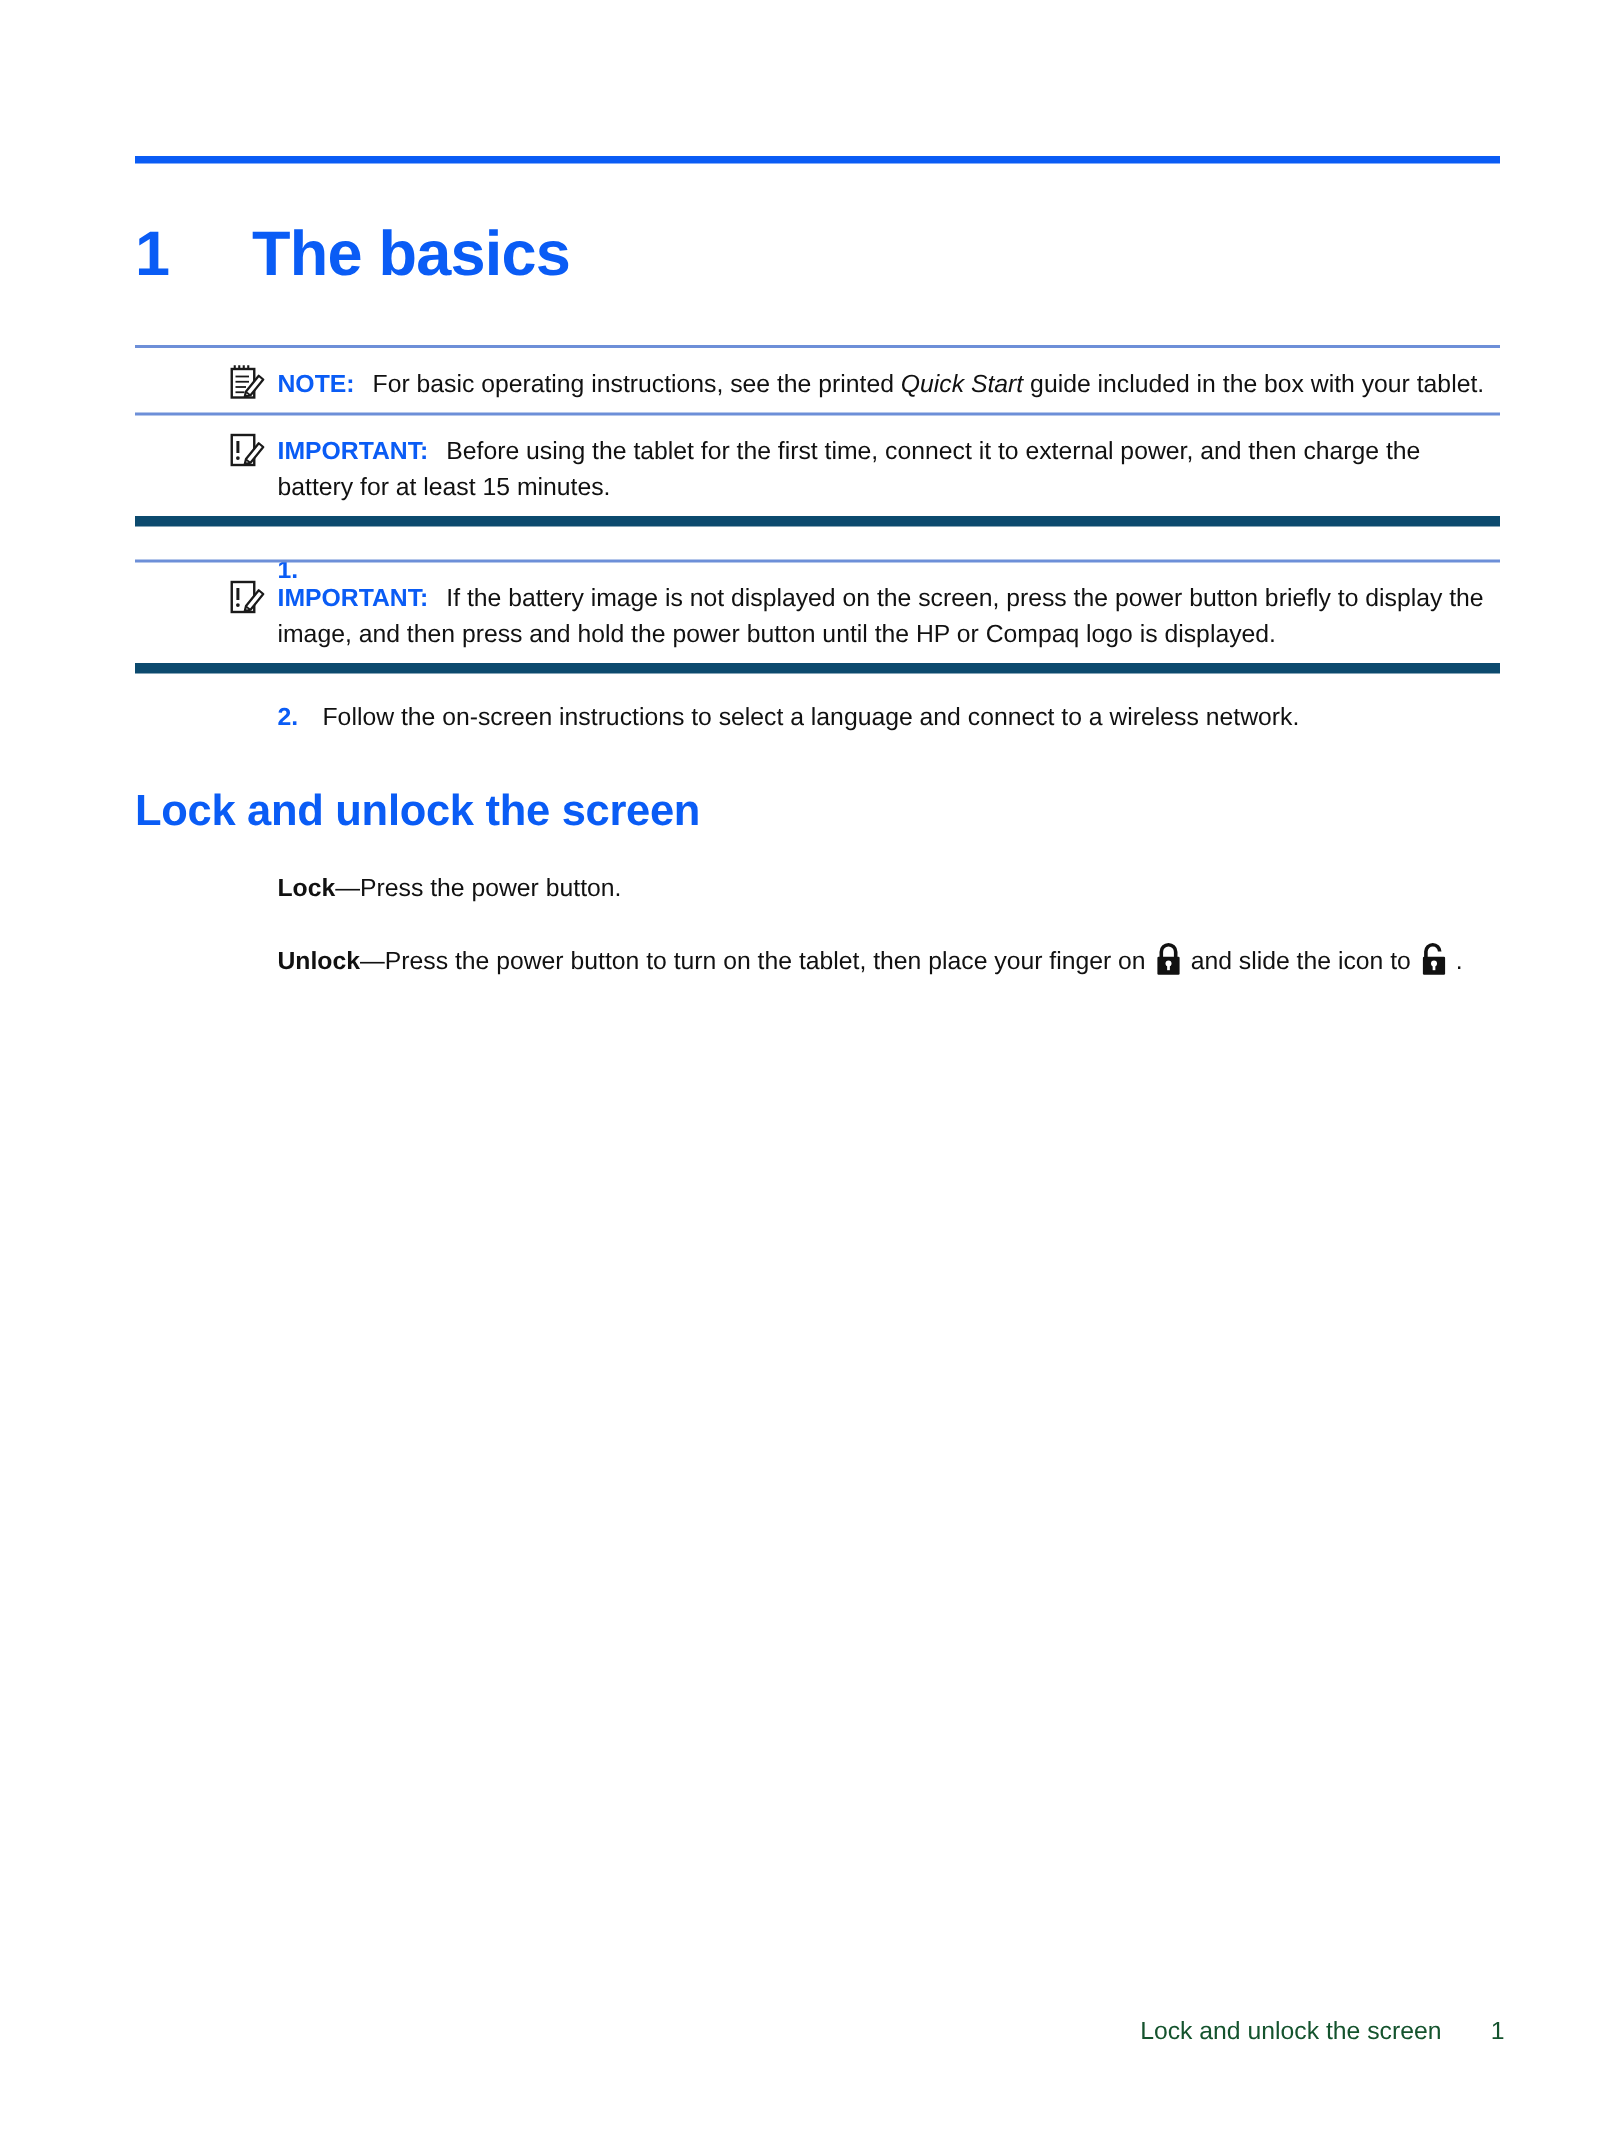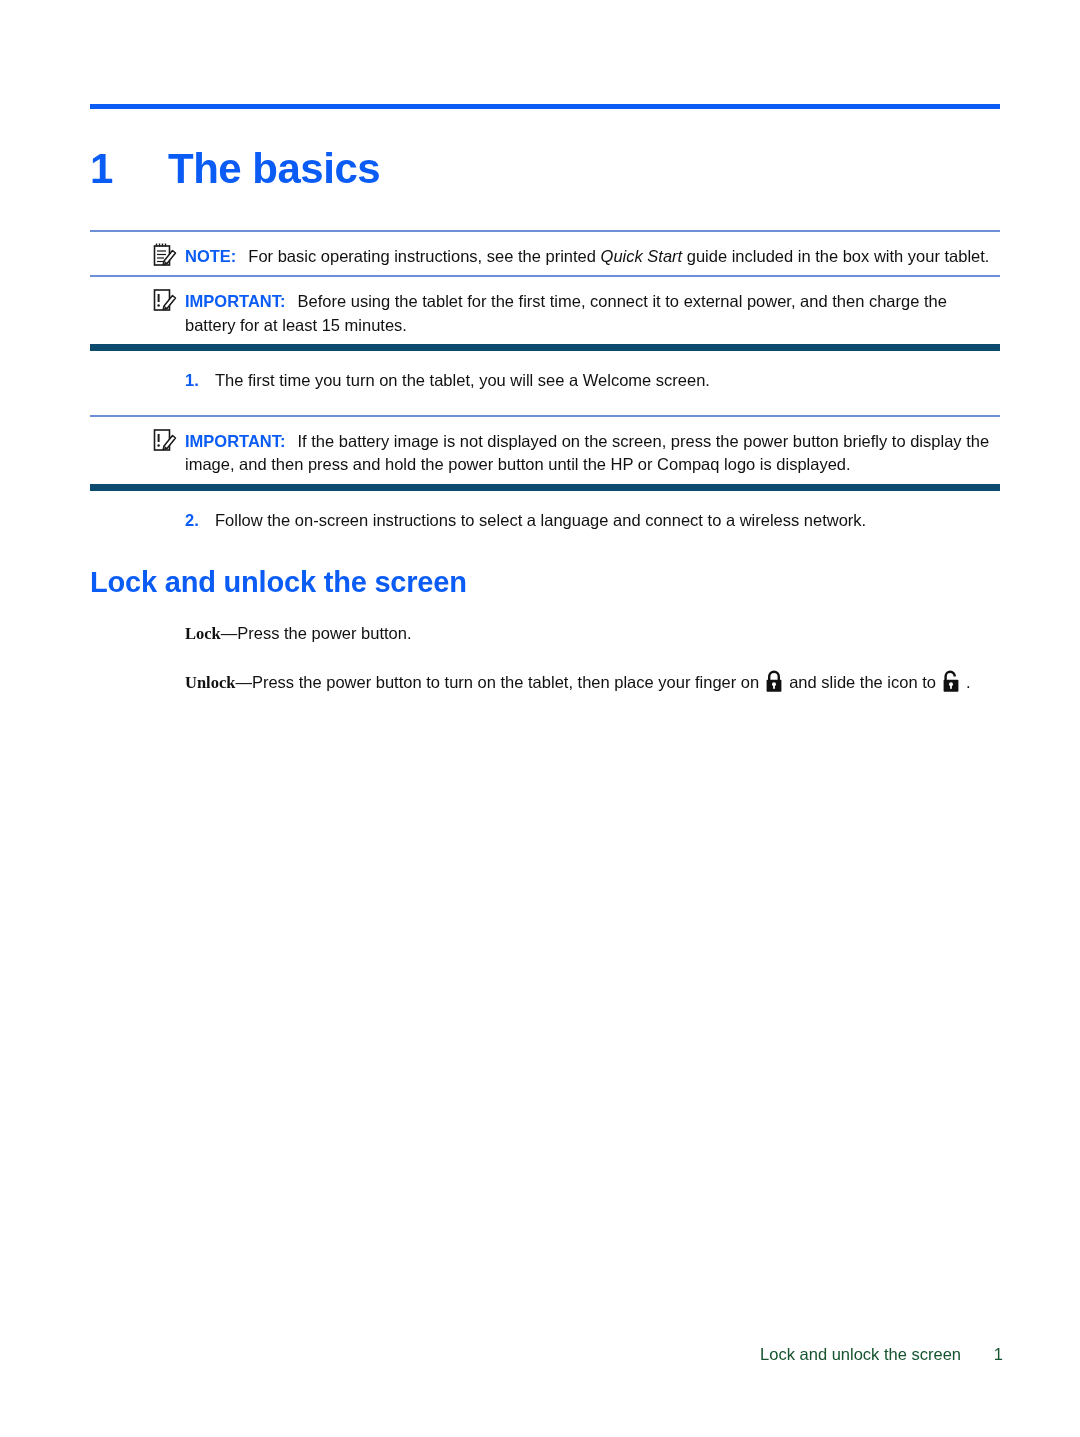--- a/index.html
+++ b/index.html
@@ -138,21 +138,21 @@
     letter-spacing: -0.2px;
     line-height: 1.15;
   }
 
   .def-para {
     font-size: 16.5px;
     line-height: 1.55;
     color: #111;
     margin: 22px 0 0 95px;
   }
-  .def-para b { font-weight: bold; font-family: Liberation Serif, serif; }
+  .def-para b { font-weight: bold; }
 
   .inline-icon {
     display: inline-block;
     vertical-align: -5px;
     width: 20px;
     height: 24px;
     margin: 0 5px;
   }
 
   
@@ -225,21 +225,20 @@
       </div>
 
     </div>
 
 
     <ol class="olist">
       <li>
         <span class="marker">1.</span>
       </li>
     </ol>
-    <p class="sub-para">The first time you turn on the tablet, you will see a Welcome screen.</p>
 
     <div class="callout-group" style="margin-top:22px;">
       <div class="callout last">
         <span class="cal-icon">
           <svg viewBox="0 0 26 26" width="26" height="26" aria-hidden="true">
             <rect x="2.5" y="3" width="15" height="20" fill="#ffffff" stroke="#1a1a1a" stroke-width="1.6"></rect>
             <line x1="6.6" y1="7" x2="6.6" y2="15" stroke="#1a1a1a" stroke-width="2"></line>
             <circle cx="6.6" cy="18.4" r="1.25" fill="#1a1a1a"></circle>
             <path d="M12 19 L20.5 8.5 L23.5 11 L15 21.5 L11.2 22.4 Z" fill="#ffffff" stroke="#1a1a1a" stroke-width="1.5" stroke-linejoin="round"></path>
             <line x1="12.2" y1="19.4" x2="14.6" y2="21.3" stroke="#1a1a1a" stroke-width="1.2"></line>

